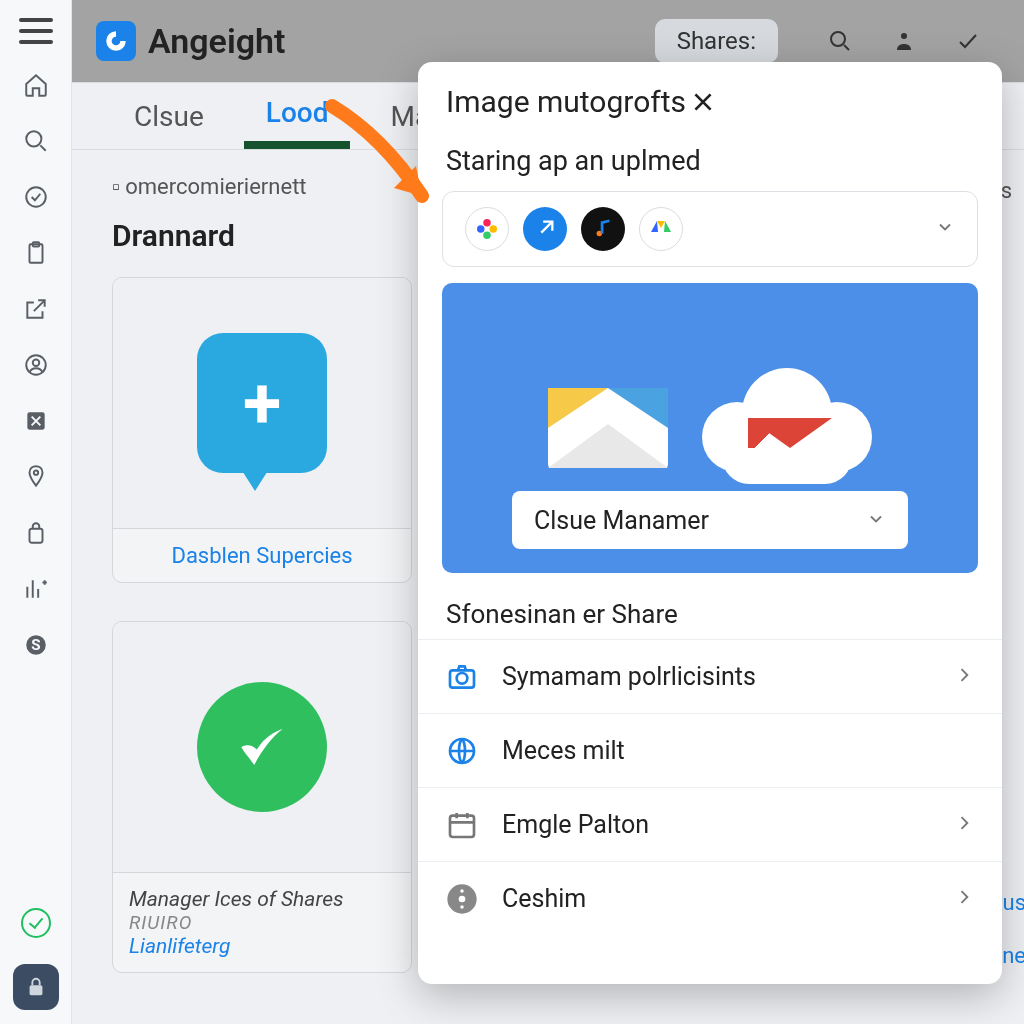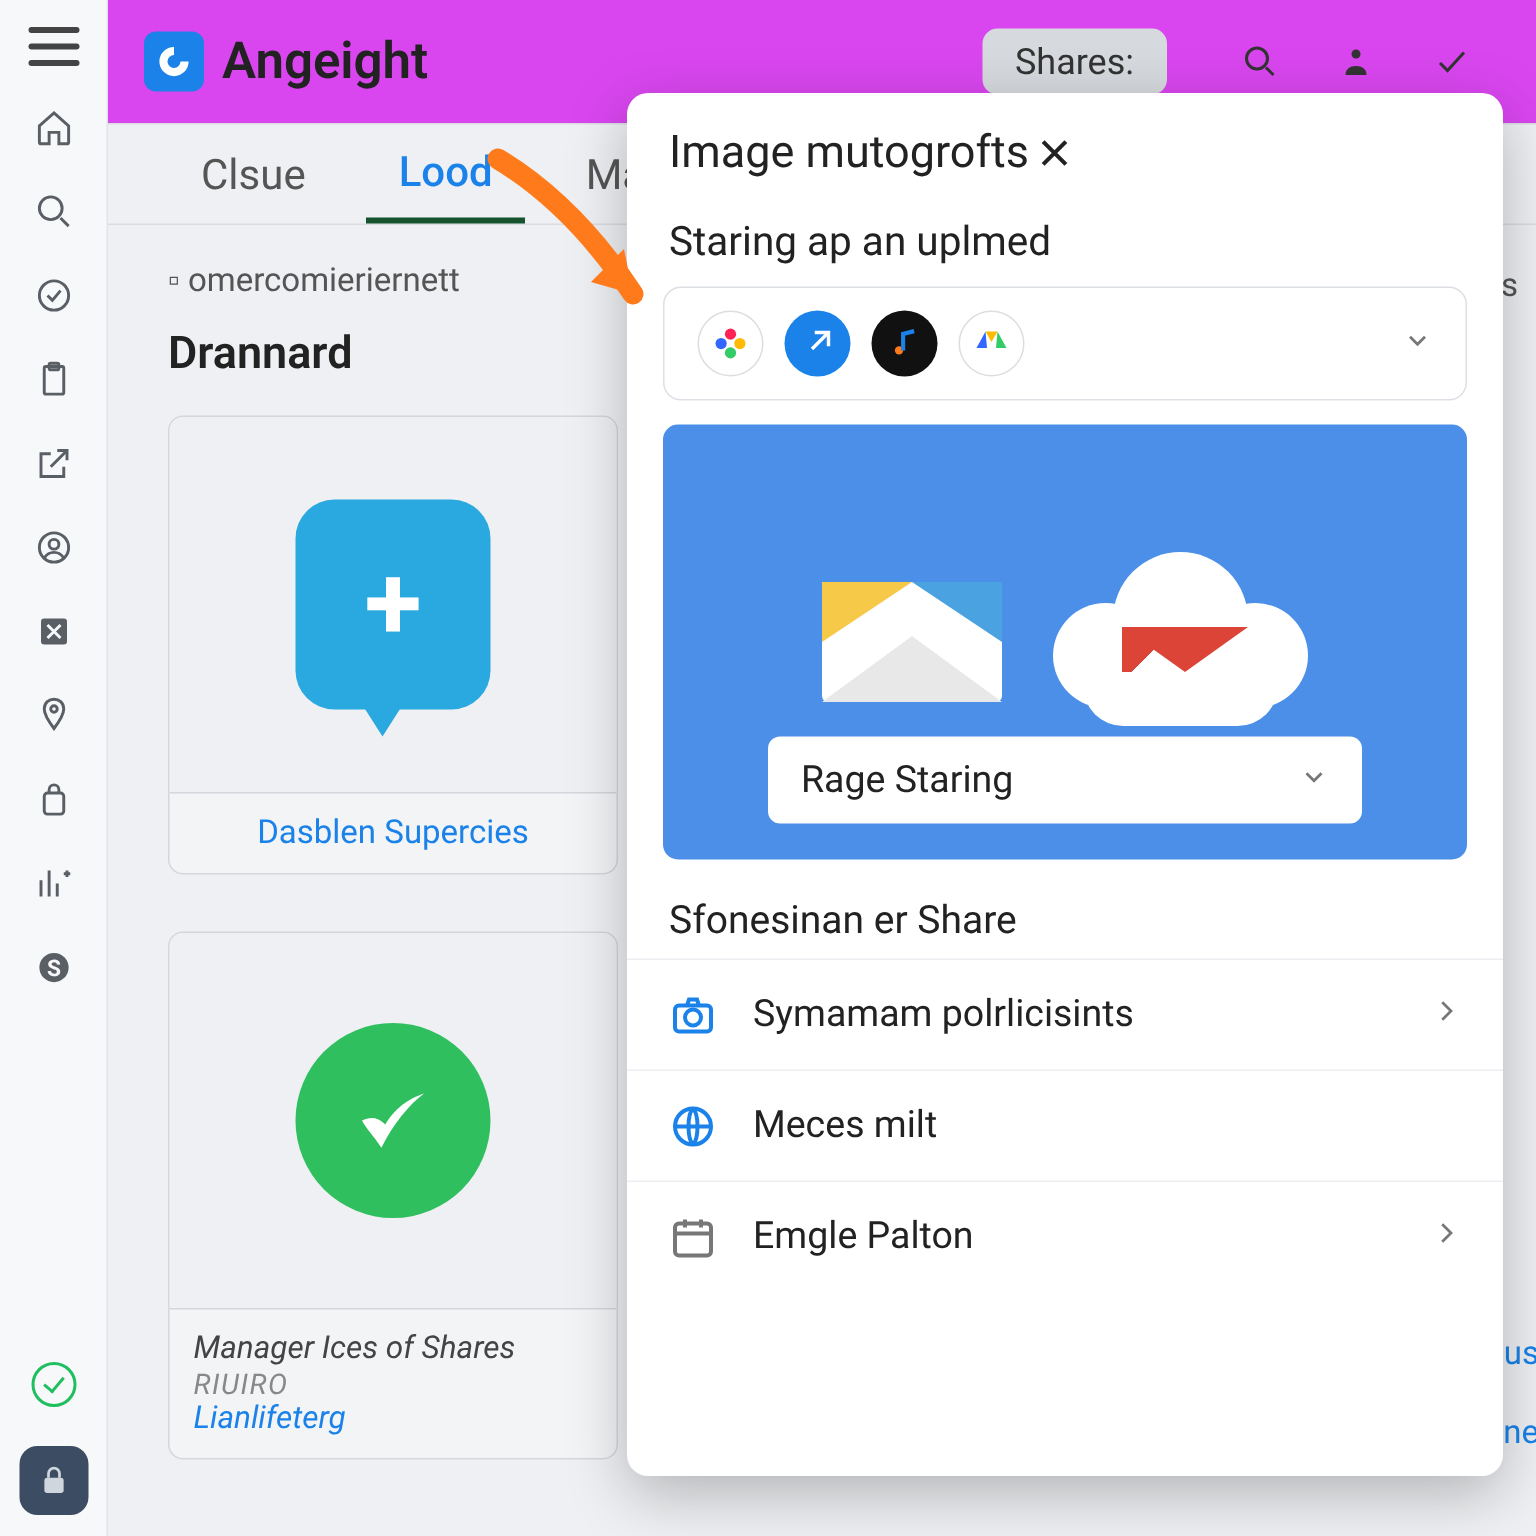--- a/index.html
+++ b/index.html
@@ -11,33 +11,33 @@
   .rail .hamburger span{height:4px; background:#444; border-radius:2px;}
   .rail .ico { width: 30px; height: 30px; color:#5a5f66; display:flex; align-items:center; justify-content:center; cursor:pointer;}
   .rail .ico svg{width:26px;height:26px;stroke:#5a5f66;fill:none;stroke-width:1.8;}
   .rail .spacer{flex:1;}
   .rail .green-circ{width:30px;height:30px;border:2.5px solid #1fbf5f;border-radius:50%;position:relative;}
   .rail .green-circ::after{content:"";position:absolute;left:9px;top:5px;width:6px;height:11px;border-right:2.5px solid #1fbf5f;border-bottom:2.5px solid #1fbf5f;transform:rotate(40deg);}
   .rail .lock-btn{width:46px;height:46px;border-radius:12px;background:#3b4c63;display:flex;align-items:center;justify-content:center;margin-bottom:14px;}
   .rail .lock-btn svg{width:22px;height:22px;fill:#cfd6de;}
 
   
-  .header{position:absolute;left:72px;top:0;right:0;height:82px;background:#d946ef;display:flex;align-items:center;padding:0 24px;}
+  .header{position:absolute;left:72px;top:0;right:0;height:82px;background:#a3a3a3;display:flex;align-items:center;padding:0 24px;}
   .logo{width:40px;height:40px;border-radius:8px;background:#1a82e8;display:flex;align-items:center;justify-content:center;margin-right:12px;}
   .logo svg{width:26px;height:26px;fill:#fff;}
   .brand{font-size:34px;font-weight:600;color:#222;}
   .header .grow{flex:1;}
   .shares-pill{background:#d6dade;border-radius:10px;padding:8px 22px;font-size:24px;color:#333;margin-right:30px;}
   .head-ico{width:28px;height:28px;margin:0 18px;color:#333;display:flex;align-items:center;justify-content:center;cursor:pointer;}
   .head-ico svg{width:24px;height:24px;stroke:#333;fill:none;stroke-width:2;}
 
   
   .tabs{position:absolute;left:72px;top:82px;right:0;height:68px;border-top:1px solid #d9dce0;border-bottom:1px solid #d9dce0;display:flex;align-items:stretch;padding-left:40px;gap:18px;background:#eef0f3;}
   .tab{display:flex;align-items:center;padding:0 22px;font-size:28px;color:#555;cursor:pointer;}
-  .tab.active{color:#1a82e8;border-bottom:4px solid #14532d;font-weight:500;}
+  .tab.active{color:#1a82e8;border-bottom:8px solid #14532d;font-weight:500;}
 
   
   .content{position:absolute;left:72px;top:150px;right:0;bottom:0;padding:24px 40px;overflow:hidden;}
   .crumb{font-size:22px;color:#555;margin-bottom:18px;}
   .crumb-right{position:absolute;right:12px;top:28px;color:#555;font-size:22px;}
   .section-h{font-size:30px;font-weight:600;color:#222;margin:18px 0 24px;}
   .cards{display:flex;gap:32px;}
   .card{width:300px;border:1.5px solid #d3d6da;border-radius:10px;background:#f2f4f6;overflow:hidden;}
   .card .img{height:250px;background:#eef0f3;display:flex;align-items:center;justify-content:center;position:relative;}
   .card .cap{padding:14px 16px;font-size:22px;color:#1a82e8;border-top:1px solid #d3d6da;text-align:center;}
@@ -308,21 +308,21 @@
   <div class="hero">
     <div class="env"></div>
     <div class="cloud">
       <div class="c1"></div>
         <div class="c2"></div>
         <div class="c3"></div>
         <div class="bar"></div>
       <div class="genv"></div>
     </div>
     <div class="hero-select">
-      <span>Rage Staring</span>
+      <span>Clsue Manamer</span>
       <div class="chev"><svg viewBox="0 0 24 24">
             <path d="m6 9 6 6 6-6"></path>
           </svg></div>
     </div>
   </div>
 
   <div class="m-sec">Sfonesinan er Share</div>
 
   <div class="row">
     <div class="ric">
@@ -351,13 +351,27 @@
         <svg viewBox="0 0 24 24" fill="none" stroke="#777" stroke-width="2">
           <rect x="3" y="5" width="18" height="16" rx="2"></rect>
           <path d="M3 10h18M8 3v4M16 3v4"></path>
         </svg>
       </div>
     <span>Emgle Palton</span>
     <div class="chev"><svg viewBox="0 0 24 24">
           <path d="m9 5 7 7-7 7"></path>
         </svg></div>
   </div>
+  <div class="row">
+    <div class="ric">
+        <svg viewBox="0 0 24 24">
+          <circle cx="12" cy="12" r="11" fill="#888"></circle>
+          <circle cx="12" cy="12" r="2.5" fill="#fff"></circle>
+          <circle cx="12" cy="6" r="1.3" fill="#fff"></circle>
+          <circle cx="12" cy="18" r="1.3" fill="#fff"></circle>
+        </svg>
+      </div>
+    <span>Ceshim</span>
+    <div class="chev"><svg viewBox="0 0 24 24">
+          <path d="m9 5 7 7-7 7"></path>
+        </svg></div>
+  </div>
 </div>
 
 </body></html>

